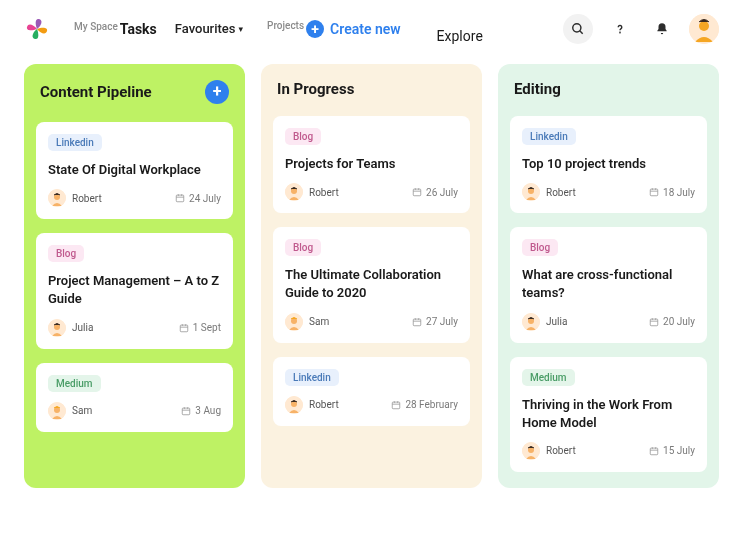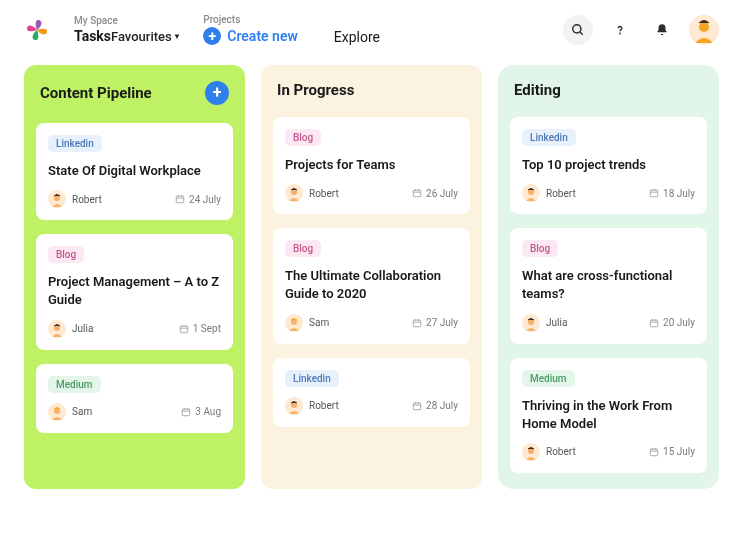--- a/index.html
+++ b/index.html
@@ -2,42 +2,42 @@
 <html><head>
 <meta charset="utf-8">
 <style>
 * { margin: 0; padding: 0; box-sizing: border-box; }
 body { font-family: -apple-system, BlinkMacSystemFont, 'Segoe UI', Roboto, sans-serif; background: #fff; width: 743px; height: 547px; overflow: hidden; }
 
 .header { display: flex; align-items: center; padding: 14px 24px 20px; gap: 24px; }
 .logo { width: 26px; height: 26px; position: relative; }
 .logo svg { width: 100%; height: 100%; }
 
-.nav-group { display: flex; flex-direction: column; gap: 2px; }
+.nav-group { display: flex; flex-direction: row; gap: 2px; }
 .nav-eyebrow { font-size: 10px; color: #8b8b8b; font-weight: 500; }
-.nav-row { display: flex; align-items: center; }
+.nav-row { display: flex; align-items: flex-start; gap: 18px; }
 .nav-tasks { font-size: 14px; font-weight: 700; color: #1a1a1a; }
 .nav-fav { font-size: 13px; font-weight: 500; color: #222; display: flex; align-items: center; gap: 3px; }
 .chev { font-size: 9px; }
 
 .nav-create-row { display: flex; align-items: center; gap: 6px; }
 .plus-circle { width: 18px; height: 18px; border-radius: 50%; background: #2f80ed; color: #fff; display: flex; align-items: center; justify-content: center; font-size: 14px; font-weight: 700; line-height: 1; }
 .create-text { color: #2f80ed; font-size: 14px; font-weight: 600; }
 .explore { font-size: 14px; font-weight: 400; color: #1a1a1a; margin-top: 14px; margin-left: 12px; }
 
 .header-right { margin-left: auto; display: flex; align-items: center; gap: 12px; }
 .icon-btn { width: 30px; height: 30px; border-radius: 50%; display: flex; align-items: center; justify-content: center; color: #2d2d2d; cursor: pointer; }
 .icon-btn.grey { background: #f2f2f2; }
 .avatar-top { width: 30px; height: 30px; border-radius: 50%; background: #ffe9d2; display: flex; align-items: center; justify-content: center; overflow: hidden; }
 
 .board { display: flex; gap: 16px; padding: 0 24px 24px; }
 .col { flex: 1; border-radius: 12px; padding: 16px 12px; display: flex; flex-direction: column; gap: 14px; }
 .col-blue { background: #bef264; }
 .col-orange { background: #fbf2e0; }
-.col-green { background: #e2f5e9; border-radius: 15px; }
+.col-green { background: #e2f5e9; }
 
 .col-header { display: flex; align-items: center; justify-content: space-between; padding: 0 4px 4px; }
 .col-title { font-size: 15px; font-weight: 700; color: #1a1a1a; }
 .add-btn { width: 24px; height: 24px; border-radius: 50%; background: #2f80ed; color: #fff; display: flex; align-items: center; justify-content: center; font-size: 16px; font-weight: 700; line-height: 1; cursor: pointer; }
 
 .card { background: #fff; border-radius: 8px; padding: 12px; display: flex; flex-direction: column; gap: 10px; }
 .tag { display: inline-block; font-size: 10px; font-weight: 500; padding: 3px 8px; border-radius: 5px; width: fit-content; }
 .tag-blue { background: #e8f0fc; color: #4a7ab8; }
 .tag-pink { background: #fce8f3; color: #c05a8e; }
 .tag-green { background: #e4f5ea; color: #4a9d67; }
@@ -286,21 +286,21 @@
           </div>
           <div class="date">
             <span>
               <svg class="cal-icon" viewBox="0 0 24 24" fill="none" stroke="#9a9a9a" stroke-width="2">
                 <rect x="3" y="5" width="18" height="16" rx="2"></rect>
                 <line x1="3" y1="10" x2="21" y2="10"></line>
                 <line x1="8" y1="3" x2="8" y2="7"></line>
                 <line x1="16" y1="3" x2="16" y2="7"></line>
               </svg>
             </span>
-            <span>28 July</span>
+            <span>28 February</span>
           </div>
         </div>
       </div>
     </div>
     <div class="col col-green">
     <div class="col-header">
       <div class="col-title">Editing</div>
 
     </div>
 

